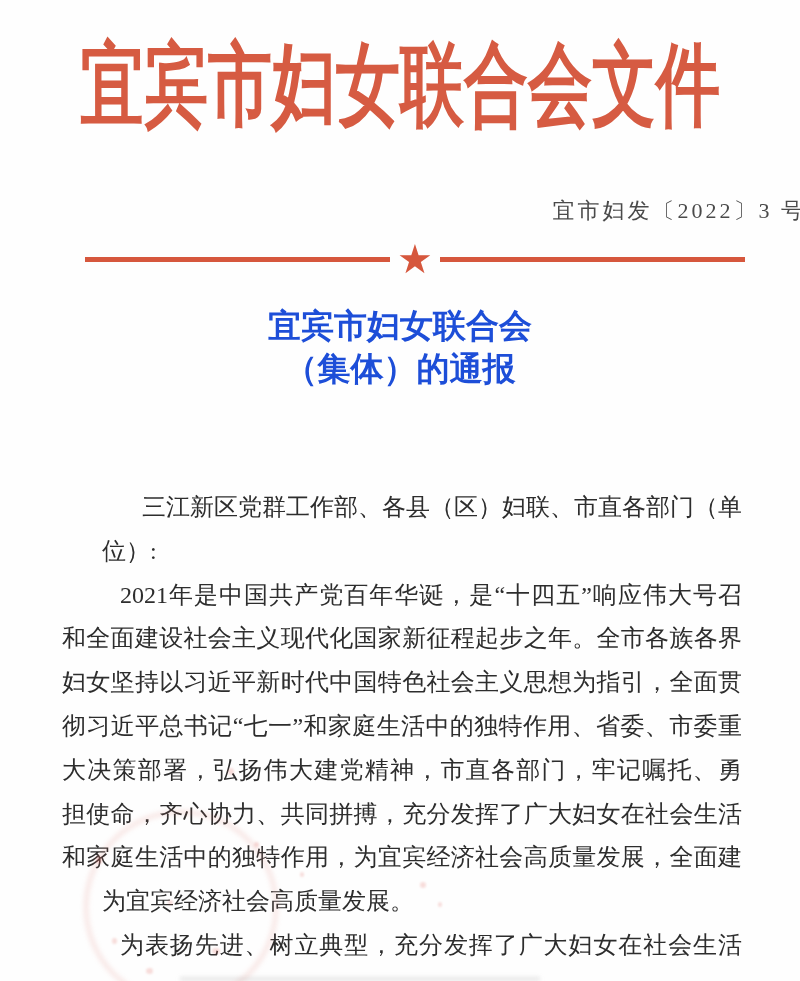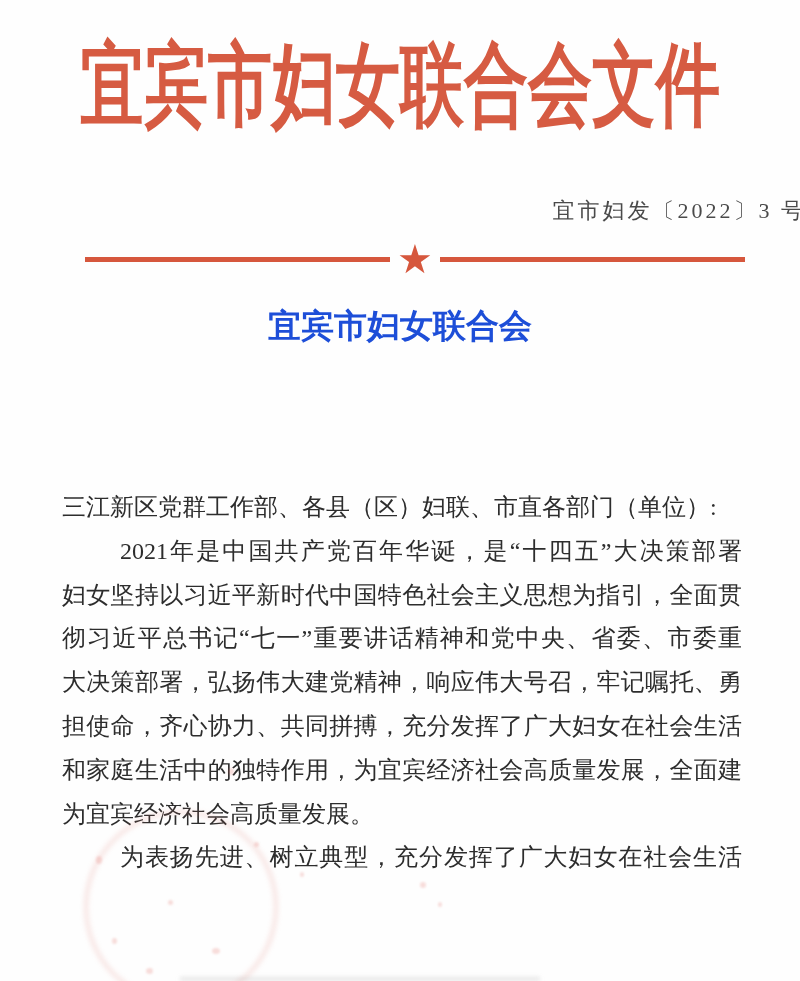--- a/index.html
+++ b/index.html
@@ -97,20 +97,21 @@
     line-height: 43.8px;
     color: #2d2d2d;
   }
   .line {
     text-align: justify;
     text-align-last: justify;
   }
   .line.plain {
     text-align: right;
     text-align-last: left;
+    margin-left: 40px;
   }
   .line.indent {
     padding-left: 58px;
   }
 
   
   .stamp-circle {
     position: absolute;
     left: 84px;
     top: 810px;
@@ -159,28 +160,30 @@
   <div class="doc-number">宜市妇发〔2022〕3 号</div>
 
   <div class="red-rule">
     <div class="rule-line"></div>
     <div class="rule-star">★</div>
     <div class="rule-line"></div>
   </div>
 
   <div class="doc-title">
     <div>宜宾市妇女联合会</div>
+    <div>（集体）的通报</div>
   </div>
 
   <div class="body-block">
     <div class="line plain">三江新区党群工作部、各县（区）妇联、市直各部门（单位）:</div>
-    <div class="line indent">2021年是中国共产党百年华诞，是“十四五”大决策部署</div>
+    <div class="line indent">2021年是中国共产党百年华诞，是“十四五”响应伟大号召</div>
+    <div class="line">和全面建设社会主义现代化国家新征程起步之年。全市各族各界</div>
     <div class="line">妇女坚持以习近平新时代中国特色社会主义思想为指引，全面贯</div>
-    <div class="line">彻习近平总书记“七一”重要讲话精神和党中央、省委、市委重</div>
-    <div class="line">大决策部署，弘扬伟大建党精神，响应伟大号召，牢记嘱托、勇</div>
+    <div class="line">彻习近平总书记“七一”和家庭生活中的独特作用、省委、市委重</div>
+    <div class="line">大决策部署，弘扬伟大建党精神，市直各部门，牢记嘱托、勇</div>
     <div class="line">担使命，齐心协力、共同拼搏，充分发挥了广大妇女在社会生活</div>
     <div class="line">和家庭生活中的独特作用，为宜宾经济社会高质量发展，全面建</div>
     <div class="line plain">为宜宾经济社会高质量发展。</div>
     <div class="line indent">为表扬先进、树立典型，充分发挥了广大妇女在社会生活</div>
   </div>
 
   <div class="stamp-circle"></div>
   <div class="stamp-speckle sp1"></div>
   <div class="stamp-speckle sp2"></div>
   <div class="stamp-speckle sp3"></div>

